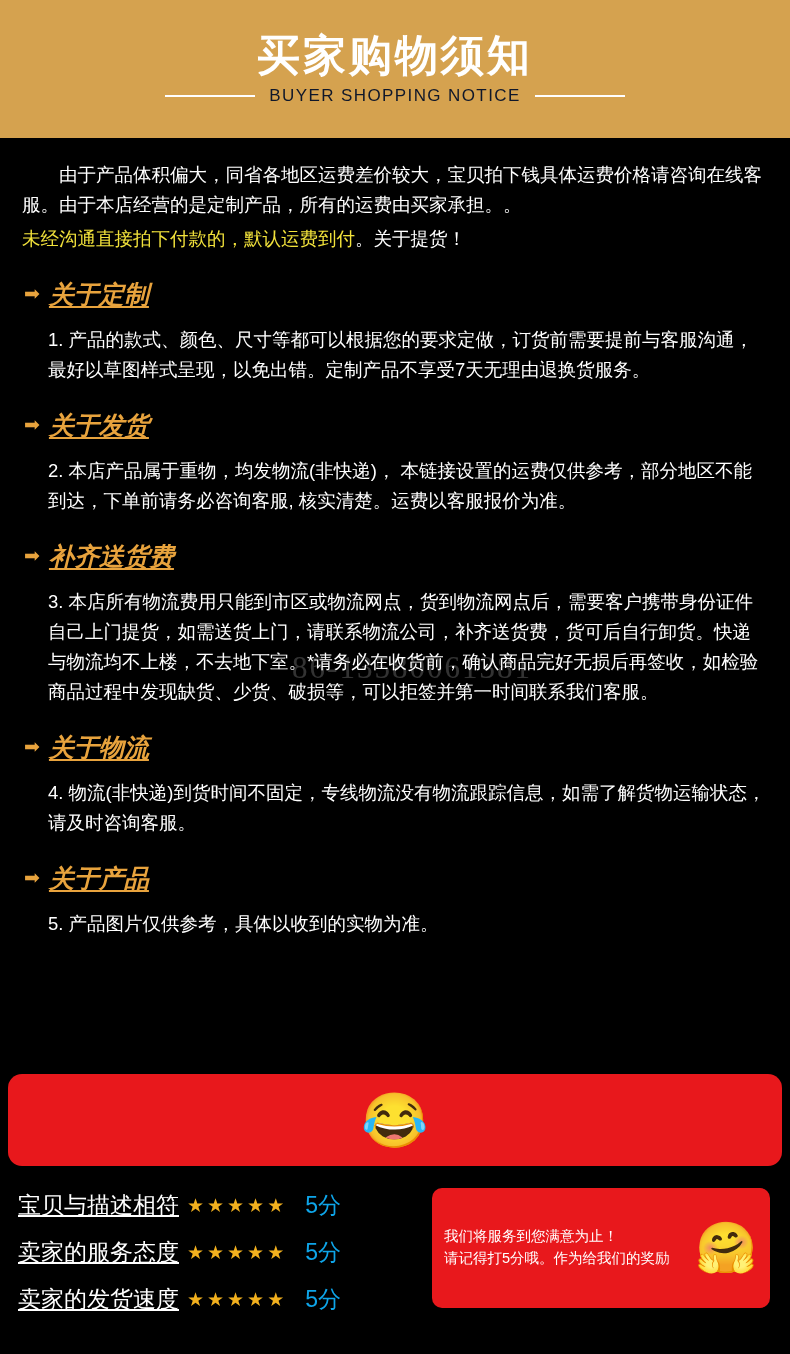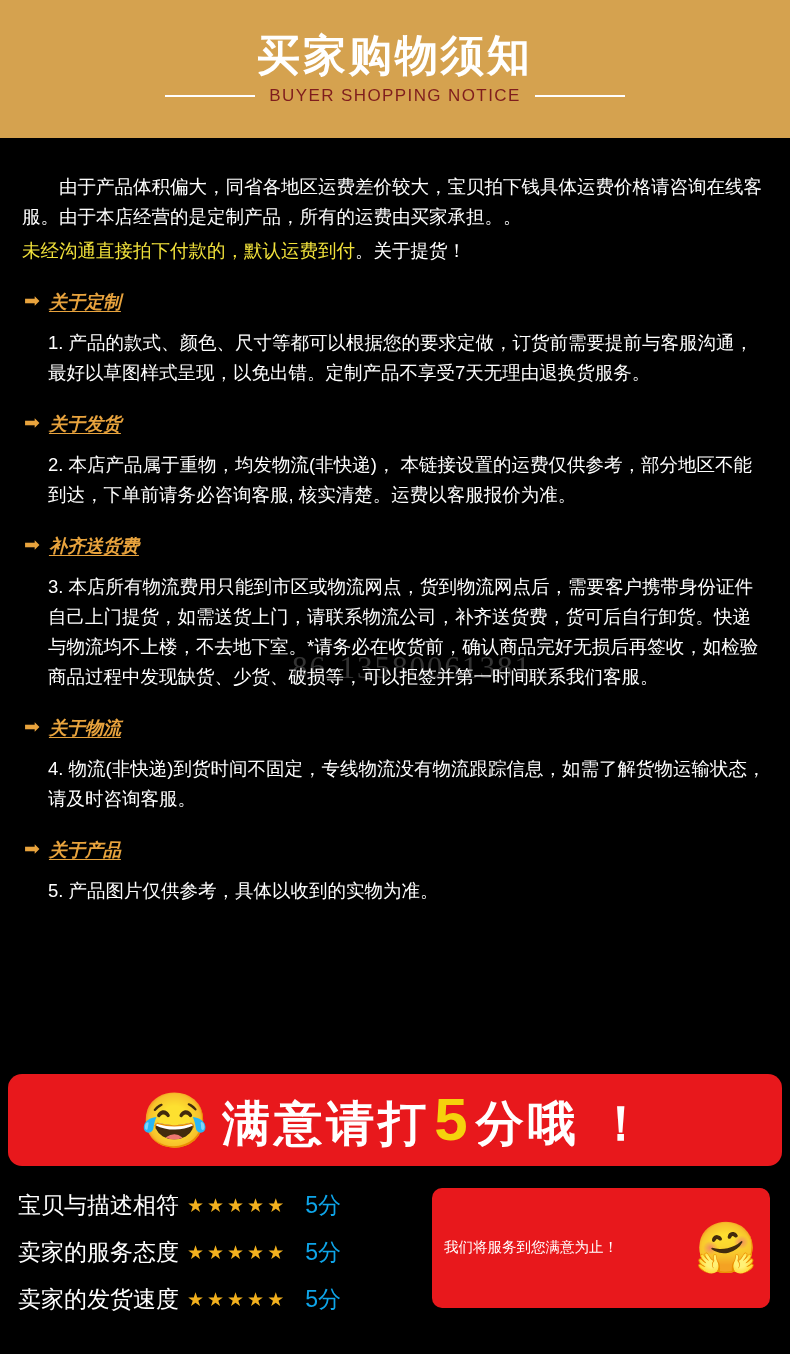--- a/index.html
+++ b/index.html
@@ -49,27 +49,27 @@
     gap: 14px;
   }
   .header-rule {
     width: 90px;
     height: 2px;
     background: #ffffff;
   }
   .header-subtitle {
     font-size: 17px;
     letter-spacing: 1.4px;
-    color: #7f1d1d;
+    color: #0f172a;
     font-weight: normal;
   }
 
   
   .content {
-    padding: 34px 22px 0 22px;
+    padding: 22px 22px 0 22px;
   }
   .intro {
     font-size: 18.5px;
     line-height: 1.62;
     color: #ffffff;
     text-indent: 2em;
     margin: 0 0 4px 0;
   }
   .warn-line {
     font-size: 18.5px;
@@ -89,21 +89,21 @@
   }
   .arrow-icon {
     color: #e8a33d;
     font-size: 19px;
     line-height: 1;
     display: inline-block;
     transform: translateY(-1px);
   }
   .section-head-label {
     color: #e8a33d;
-    font-size: 18px;
+    font-size: 25px;
     font-style: italic;
     font-weight: bold;
     text-decoration: underline;
     text-underline-offset: 3px;
   }
   .para {
     font-size: 18.5px;
     line-height: 1.62;
     color: #ffffff;
     margin: 0 0 2px 0;
@@ -166,20 +166,21 @@
   }
   .rating-row {
     display: flex;
     align-items: center;
     margin-bottom: 16px;
   }
   .rating-label {
     font-size: 23px;
     color: #ffffff;
     white-space: nowrap;
+    text-decoration: underline;
   }
   .stars {
     color: #f2b01e;
     font-size: 19px;
     letter-spacing: 3px;
     margin: 0 18px 0 8px;
     white-space: nowrap;
   }
   .rating-score {
     font-size: 23px;
@@ -262,21 +263,20 @@
       <span class="section-head-label">关于产品</span>
     </div>
     <p class="para">5. 产品图片仅供参考，具体以收到的实物为准。</p>
 
   </div>
 
   <div class="watermark">86-13580061381</div>
 
   <div class="rating-banner">
     <span class="banner-emoji">😂</span>
-    <span class="banner-text"><span>满意请打</span><span class="five">5</span><span>分哦 ！</span></span>
   </div>
 
   <div class="ratings">
     <div class="rating-row">
       <span class="rating-label">宝贝与描述相符</span>
       <span class="stars">★★★★★</span>
       <span class="rating-score">5分</span>
     </div>
     <div class="rating-row">
       <span class="rating-label">卖家的服务态度</span>
@@ -286,17 +286,18 @@
     <div class="rating-row">
       <span class="rating-label">卖家的发货速度</span>
       <span class="stars">★★★★★</span>
       <span class="rating-score">5分</span>
     </div>
   </div>
 
   <div class="note-box">
     <div class="note-text">
       <div>我们将服务到您满意为止！</div>
+      <div>请记得打5分哦。作为给我们的奖励</div>
     </div>
     <span class="note-emoji">🤗</span>
   </div>
 
 </div>
 
 </body></html>

